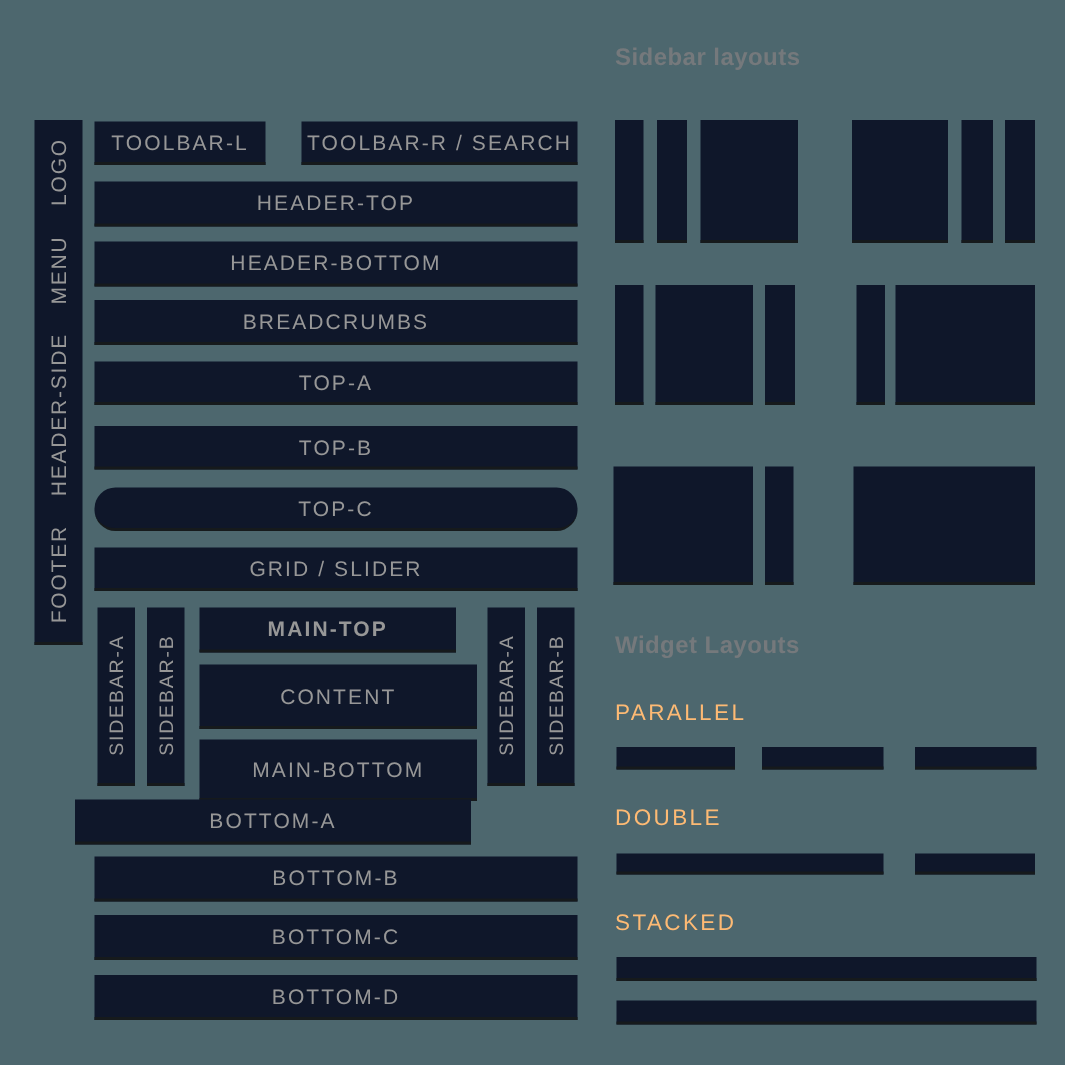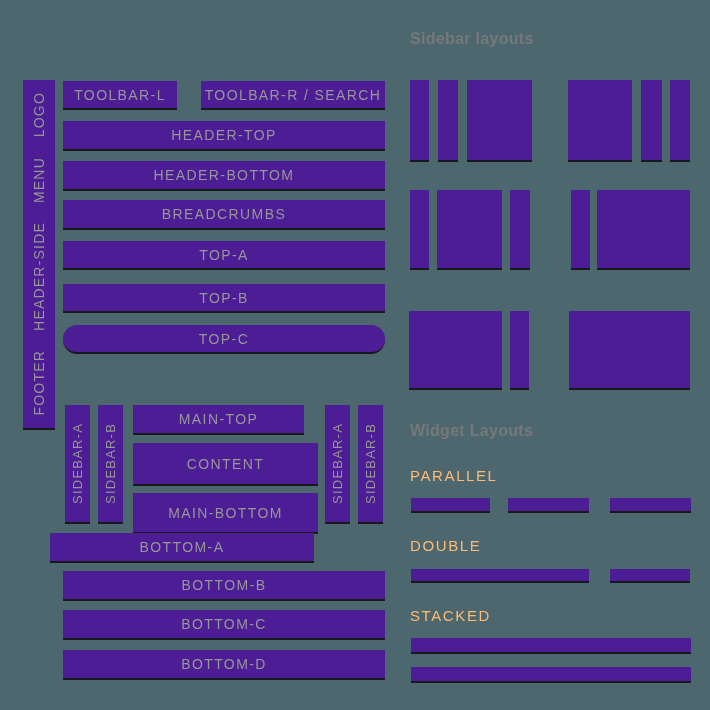--- a/index.html
+++ b/index.html
@@ -9,21 +9,21 @@
   }
   .stage {
     position: relative;
     width: 710px;
     height: 710px;
     background: #4d676e;
     overflow: hidden;
   }
   .block {
     position: absolute;
-    background: #4c1d95;
+    background: #0f172a;
     border-bottom: 2px solid #161a1c;
     box-sizing: border-box;
   }
   .hbar {
     display: flex;
     align-items: center;
     justify-content: center;
     color: #979797;
     font-size: 14px;
     letter-spacing: 1.4px;
@@ -78,29 +78,30 @@
 
   <div class="block hbar" style="left:63px; top:81px; width:114px; height:29px;">TOOLBAR-L</div>
   <div class="block hbar" style="left:201px; top:81px; width:184px; height:29px;">TOOLBAR-R / SEARCH</div>
 
   <div class="block hbar" style="left:63px; top:121px; width:322px; height:30px;">HEADER-TOP</div>
   <div class="block hbar" style="left:63px; top:161px; width:322px; height:30px;">HEADER-BOTTOM</div>
   <div class="block hbar" style="left:63px; top:200px; width:322px; height:30px;">BREADCRUMBS</div>
   <div class="block hbar" style="left:63px; top:284px; width:322px; height:29px;">TOP-B</div>
   <div class="block hbar" style="left:63px; top:241px; width:322px; height:29px;">TOP-A</div>
   <div class="block hbar" style="left:63px; top:325px; width:322px; height:29px;border-radius:14px;">TOP-C</div>
+  <div class="block hbar" style="left:63px; top:365px; width:322px; height:29px;">GRID / SLIDER</div>
 
   <div class="block vcol" style="left:65px; top:405px; width:25px; height:119px;">
     <span class="vtext">SIDEBAR-A</span>
   </div>
   <div class="block vcol" style="left:98px; top:405px; width:25px; height:119px;">
     <span class="vtext">SIDEBAR-B</span>
   </div>
 
-  <div class="block hbar" style="left:133px; top:405px; width:171px; height:30px;">MAIN-TOP</div>
+  <div class="block hbar" style="left:133px; top:405px; width:171px; height:30px;font-weight:bold;">MAIN-TOP</div>
   <div class="block hbar" style="left:133px; top:443px; width:185px; height:43px;">CONTENT</div>
   <div class="block hbar" style="left:133px; top:493px; width:185px; height:41px;">MAIN-BOTTOM</div>
 
   <div class="block vcol" style="left:325px; top:405px; width:25px; height:119px;">
     <span class="vtext">SIDEBAR-A</span>
   </div>
   <div class="block vcol" style="left:358px; top:405px; width:25px; height:119px;">
     <span class="vtext">SIDEBAR-B</span>
   </div>
 

